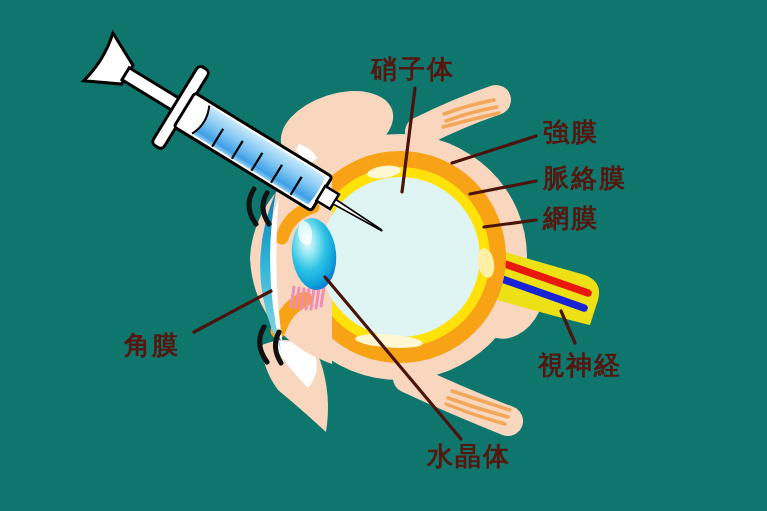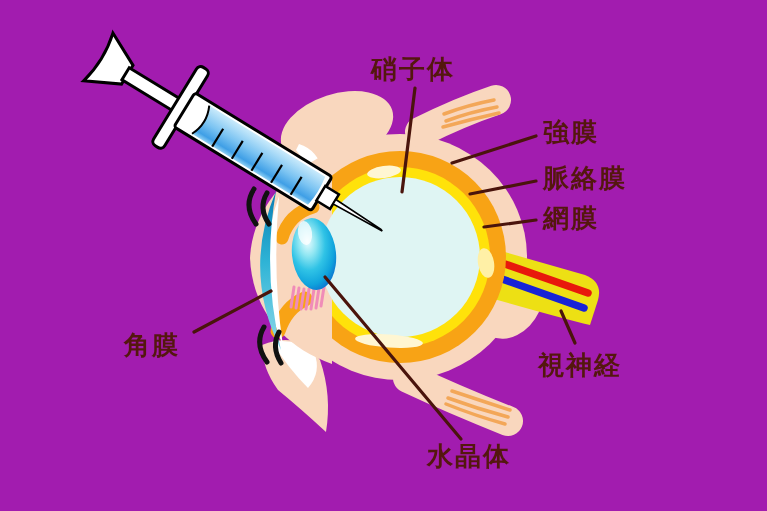--- a/index.html
+++ b/index.html
@@ -1,16 +1,16 @@
 <!DOCTYPE html>
 <html><head>
 <meta charset="utf-8">
 <style>
   html,body{margin:0;padding:0;background:#ffffff;}
-  .stage{position:relative;width:767px;height:511px;background:#a21caf;overflow:hidden;
+  .stage{position:relative;width:767px;height:511px;background:#0f766e;overflow:hidden;
          font-family:"DejaVu Sans",sans-serif;}
   svg{display:block;}
   text.lbl{font-family:"DejaVu Sans",sans-serif;font-weight:bold;font-size:26px;
            letter-spacing:2px;fill:#54170E;}
 </style>
 </head>
 <body>
 
 <div class="stage">
 <svg width="767" height="511" viewBox="0 0 767 511" xmlns="http://www.w3.org/2000/svg">

